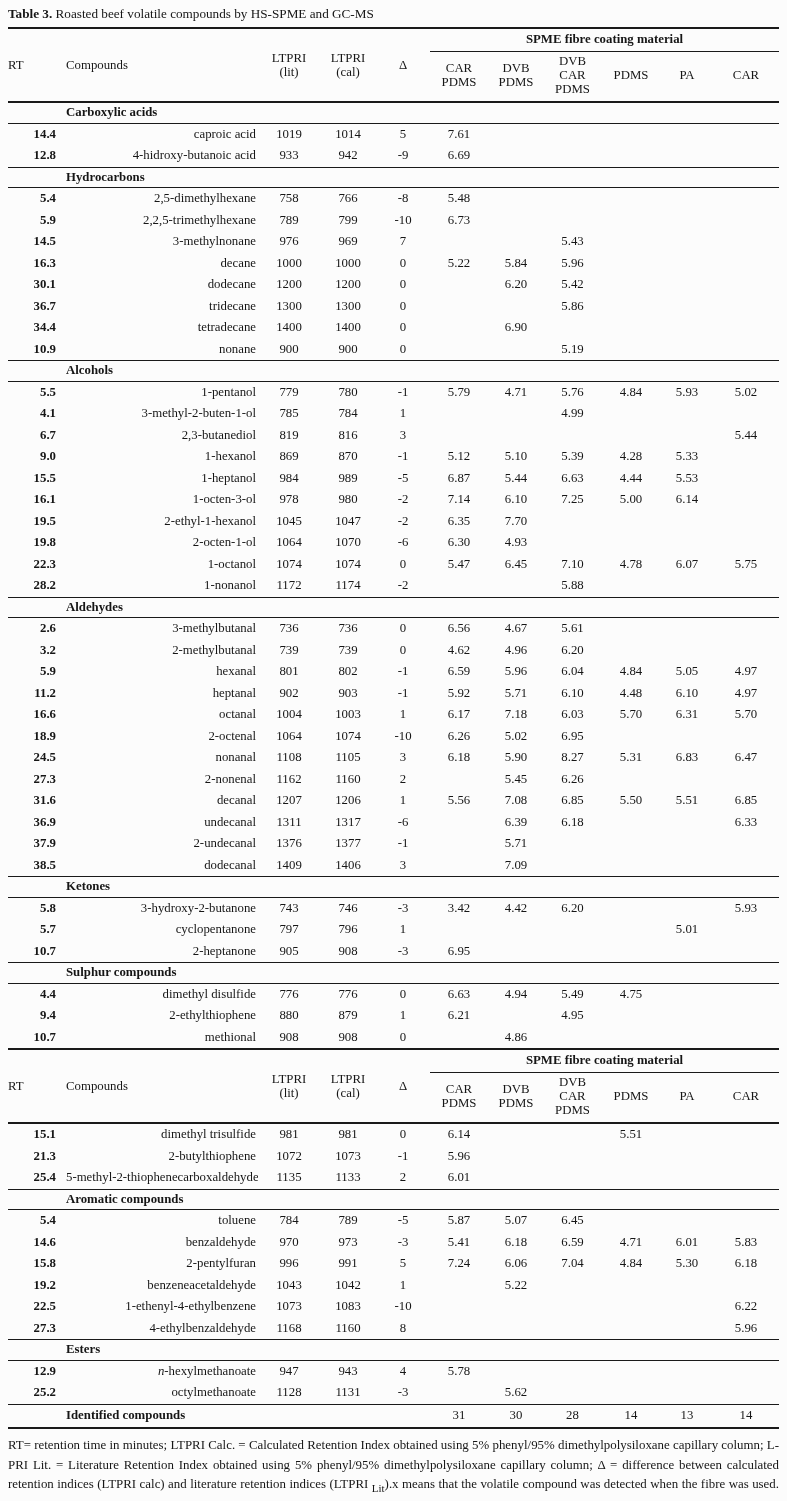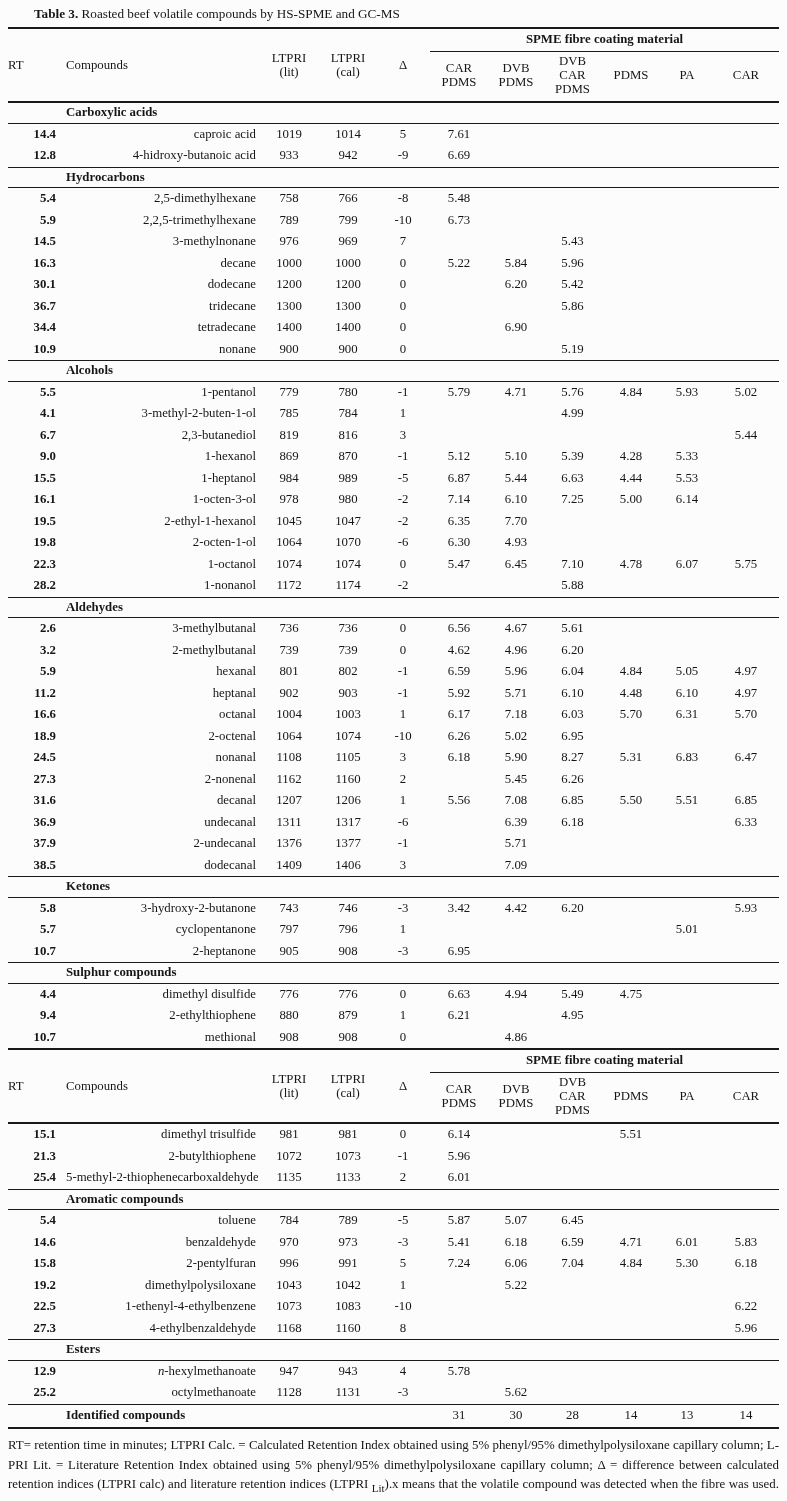--- a/index.html
+++ b/index.html
@@ -2,21 +2,21 @@
 <html><head>
 <meta charset="utf-8">
 <style>
   html, body { margin:0; padding:0; }
   body {
     width:787px; height:1501px; overflow:hidden;
     background:#fcfcfc; color:#161616;
     font-family:"Liberation Serif","DejaVu Serif",serif;
   }
   .page { padding:0 8px; }
-  .caption { padding-top:7px; margin-bottom:6px; font-size:13.2px; line-height:14px;margin-left:26px; }
+  .caption { padding-top:7px; margin-bottom:6px; font-size:13.2px; line-height:14px; }
   .caption .cap-label { font-weight:700; }
   table.tbl {
     width:771px; table-layout:fixed; border-collapse:collapse;
     border-top:2.5px solid #1a1a1a; border-bottom:2.5px solid #1a1a1a;
   }
   th, td { font-weight:normal; vertical-align:middle; overflow:hidden; white-space:nowrap; }
   th { font-size:12.8px; text-align:center; padding:2px 0; }
   th.left { text-align:left; }
   th.left.rt-h { padding-left:0; }
   th.left.cmp-h { padding-left:8px; }
@@ -730,21 +730,21 @@
           <td class="num">5</td>
           <td class="num">7.24</td>
           <td class="num">6.06</td>
           <td class="num">7.04</td>
           <td class="num">4.84</td>
           <td class="num">5.30</td>
           <td class="num">6.18</td>
         </tr>
         <tr class="data">
           <td class="rt">19.2</td>
-          <td class="cmp">dimethylpolysiloxane</td>
+          <td class="cmp">benzeneacetaldehyde</td>
           <td class="num">1043</td>
           <td class="num">1042</td>
           <td class="num">1</td>
           <td class="num"></td>
           <td class="num">5.22</td>
           <td class="num"></td>
           <td class="num"></td>
           <td class="num"></td>
           <td class="num"></td>
         </tr>

